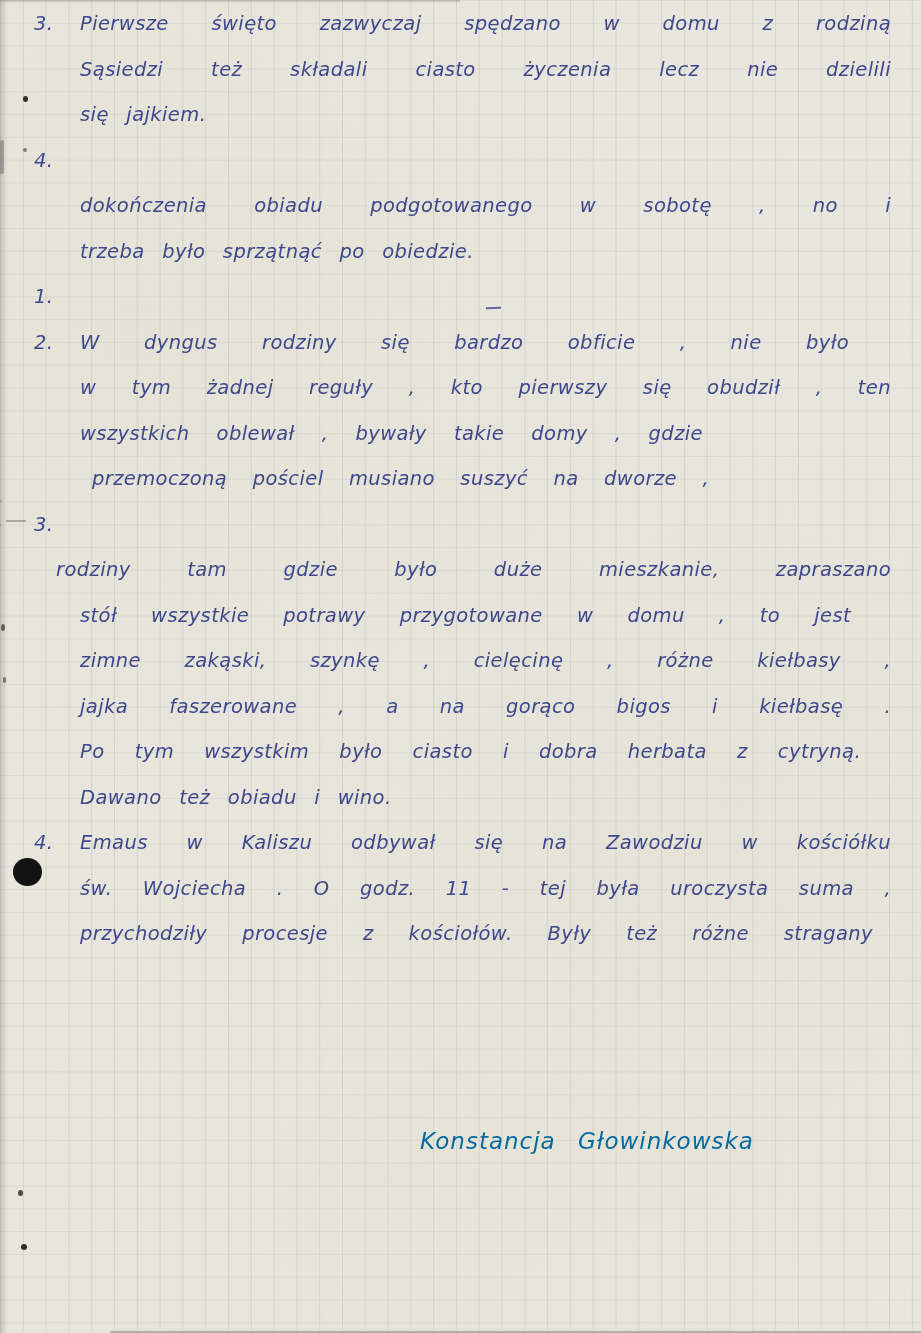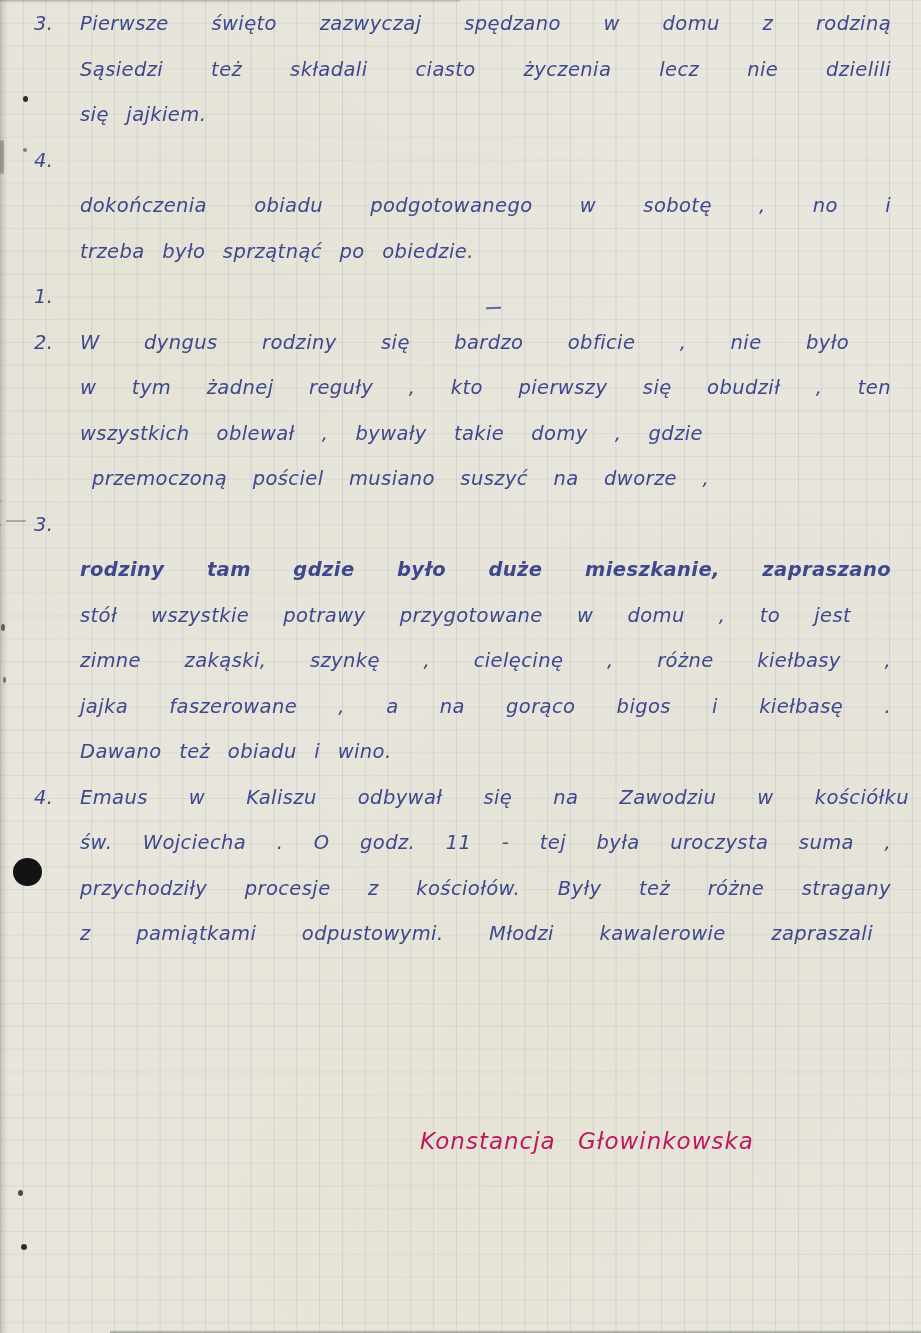--- a/index.html
+++ b/index.html
@@ -43,28 +43,28 @@
   .line{position:relative;height:45.5px;font-style:italic;font-size:19.5px;letter-spacing:.4px;}
   .num{position:absolute;left:34px;top:4px;word-spacing:normal;}
   .txt{display:block;margin-left:80px;margin-right:30px;padding-top:4px;word-spacing:11px;white-space:normal;}
   .txt.fill{text-align:justify;text-align-last:justify;}
   .line.spaced .txt{margin-left:104px;letter-spacing:13px;word-spacing:2px;}
   
   .line:nth-child(8)  .txt.fill{margin-right:72px;}
   .line:nth-child(10) .txt.fill{margin-right:218px;}
   .line:nth-child(11) .txt.fill{margin-right:212px;margin-left:92px;}
   .line:nth-child(12) .txt.fill{margin-right:62px;}
-  .line:nth-child(13) .txt.fill{margin-left:80px;font-weight:bold;}
+  .line:nth-child(13) .txt.fill{margin-left:56px;}
   .line:nth-child(14) .txt.fill{margin-right:70px;}
   .line:nth-child(17) .txt.fill{margin-right:60px;}
   .line:nth-child(18) .txt.fill{margin-right:12px;}
   .line:nth-child(21) .txt.fill{margin-right:48px;}
   .line:nth-child(24) .txt{margin-left:112px;}
   .signature{position:absolute;left:420px;top:1120px;font-style:italic;font-size:23px;
-    letter-spacing:1px;word-spacing:14px;color:#be185d;}
+    letter-spacing:1px;word-spacing:14px;color:#0369a1;}
 </style>
 </head>
 <body>
 
 <div class="edge-left"></div>
 <div class="edge-top"></div>
 <div class="edge-bottom"></div>
 <div class="edge-mark"></div>
 <div class="hole"></div>
 <div class="speck sp1"></div>
@@ -123,30 +123,30 @@
       <div class="line">
         <span class="txt fill">stół wszystkie potrawy przygotowane w domu , to jest</span>
       </div>
       <div class="line">
         <span class="txt fill">zimne zakąski, szynkę , cielęcinę , różne kiełbasy ,</span>
       </div>
       <div class="line">
         <span class="txt fill">jajka faszerowane , a na gorąco bigos i kiełbasę .</span>
       </div>
       <div class="line">
+        <span class="txt fill">Po tym wszystkim było ciasto i dobra herbata z cytryną.</span>
+      </div>
+      <div class="line">
         <span class="txt">Dawano też obiadu i wino.</span>
       </div>
       <div class="line">
         <span class="num">4.</span>
         <span class="txt fill">Emaus w Kaliszu odbywał się na Zawodziu w kościółku</span>
       </div>
       <div class="line">
         <span class="txt fill">św. Wojciecha .  O godz. 11 - tej była uroczysta suma ,</span>
       </div>
       <div class="line">
         <span class="txt fill">przychodziły procesje z kościołów.  Były też różne stragany</span>
       </div>
-      <div class="line">
-        <span class="txt fill">z pamiątkami odpustowymi.   Młodzi kawalerowie zapraszali</span>
-      </div>
     </div>
   <div class="signature">Konstancja Głowinkowska</div>
 </div>
 
 </body></html>

